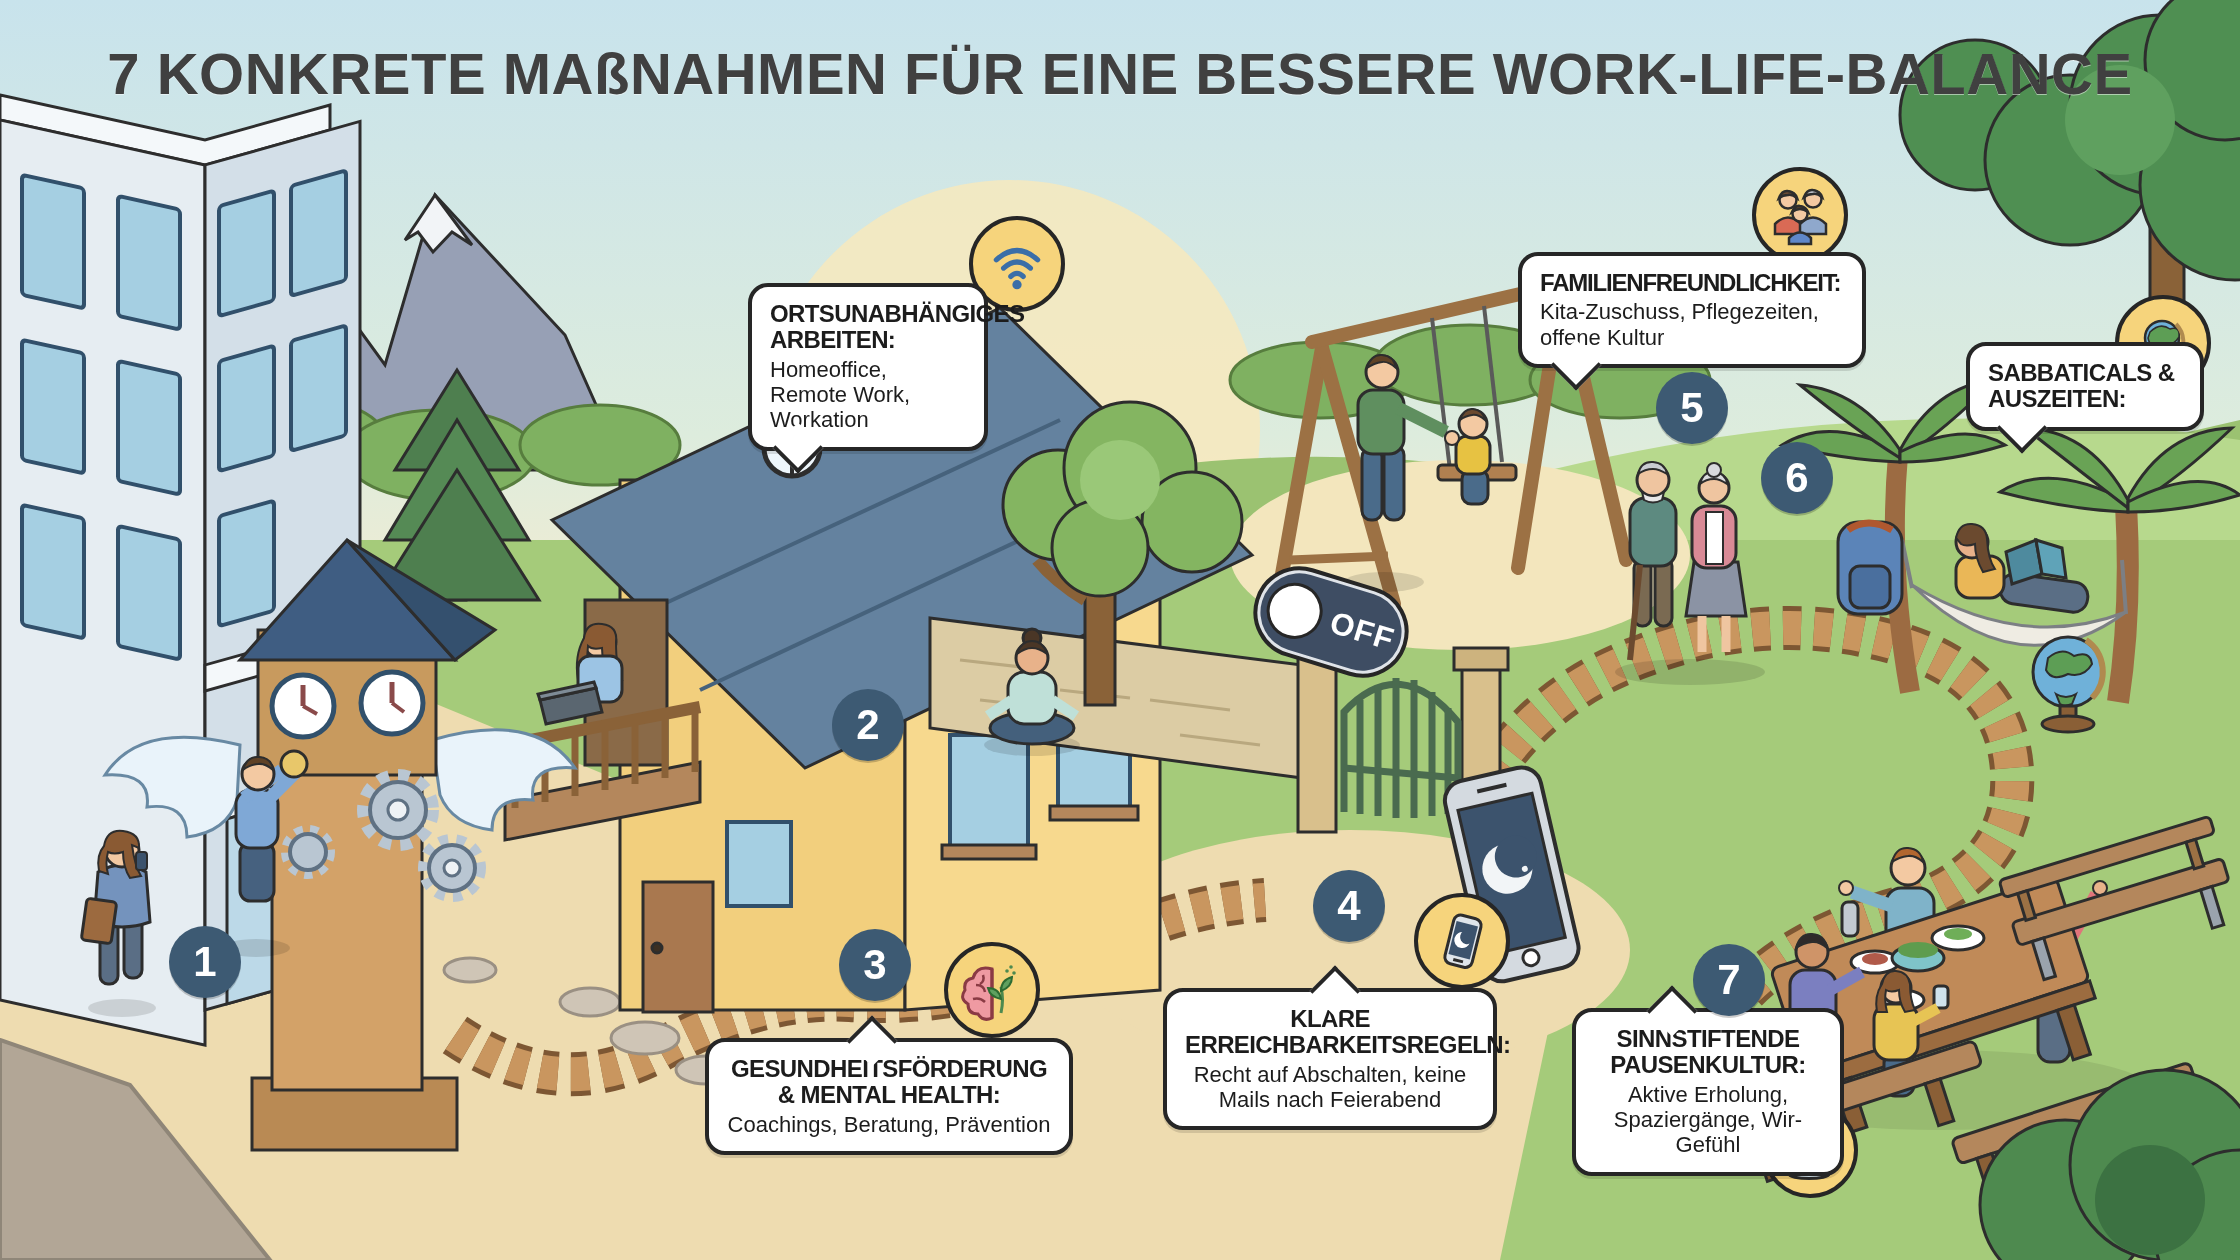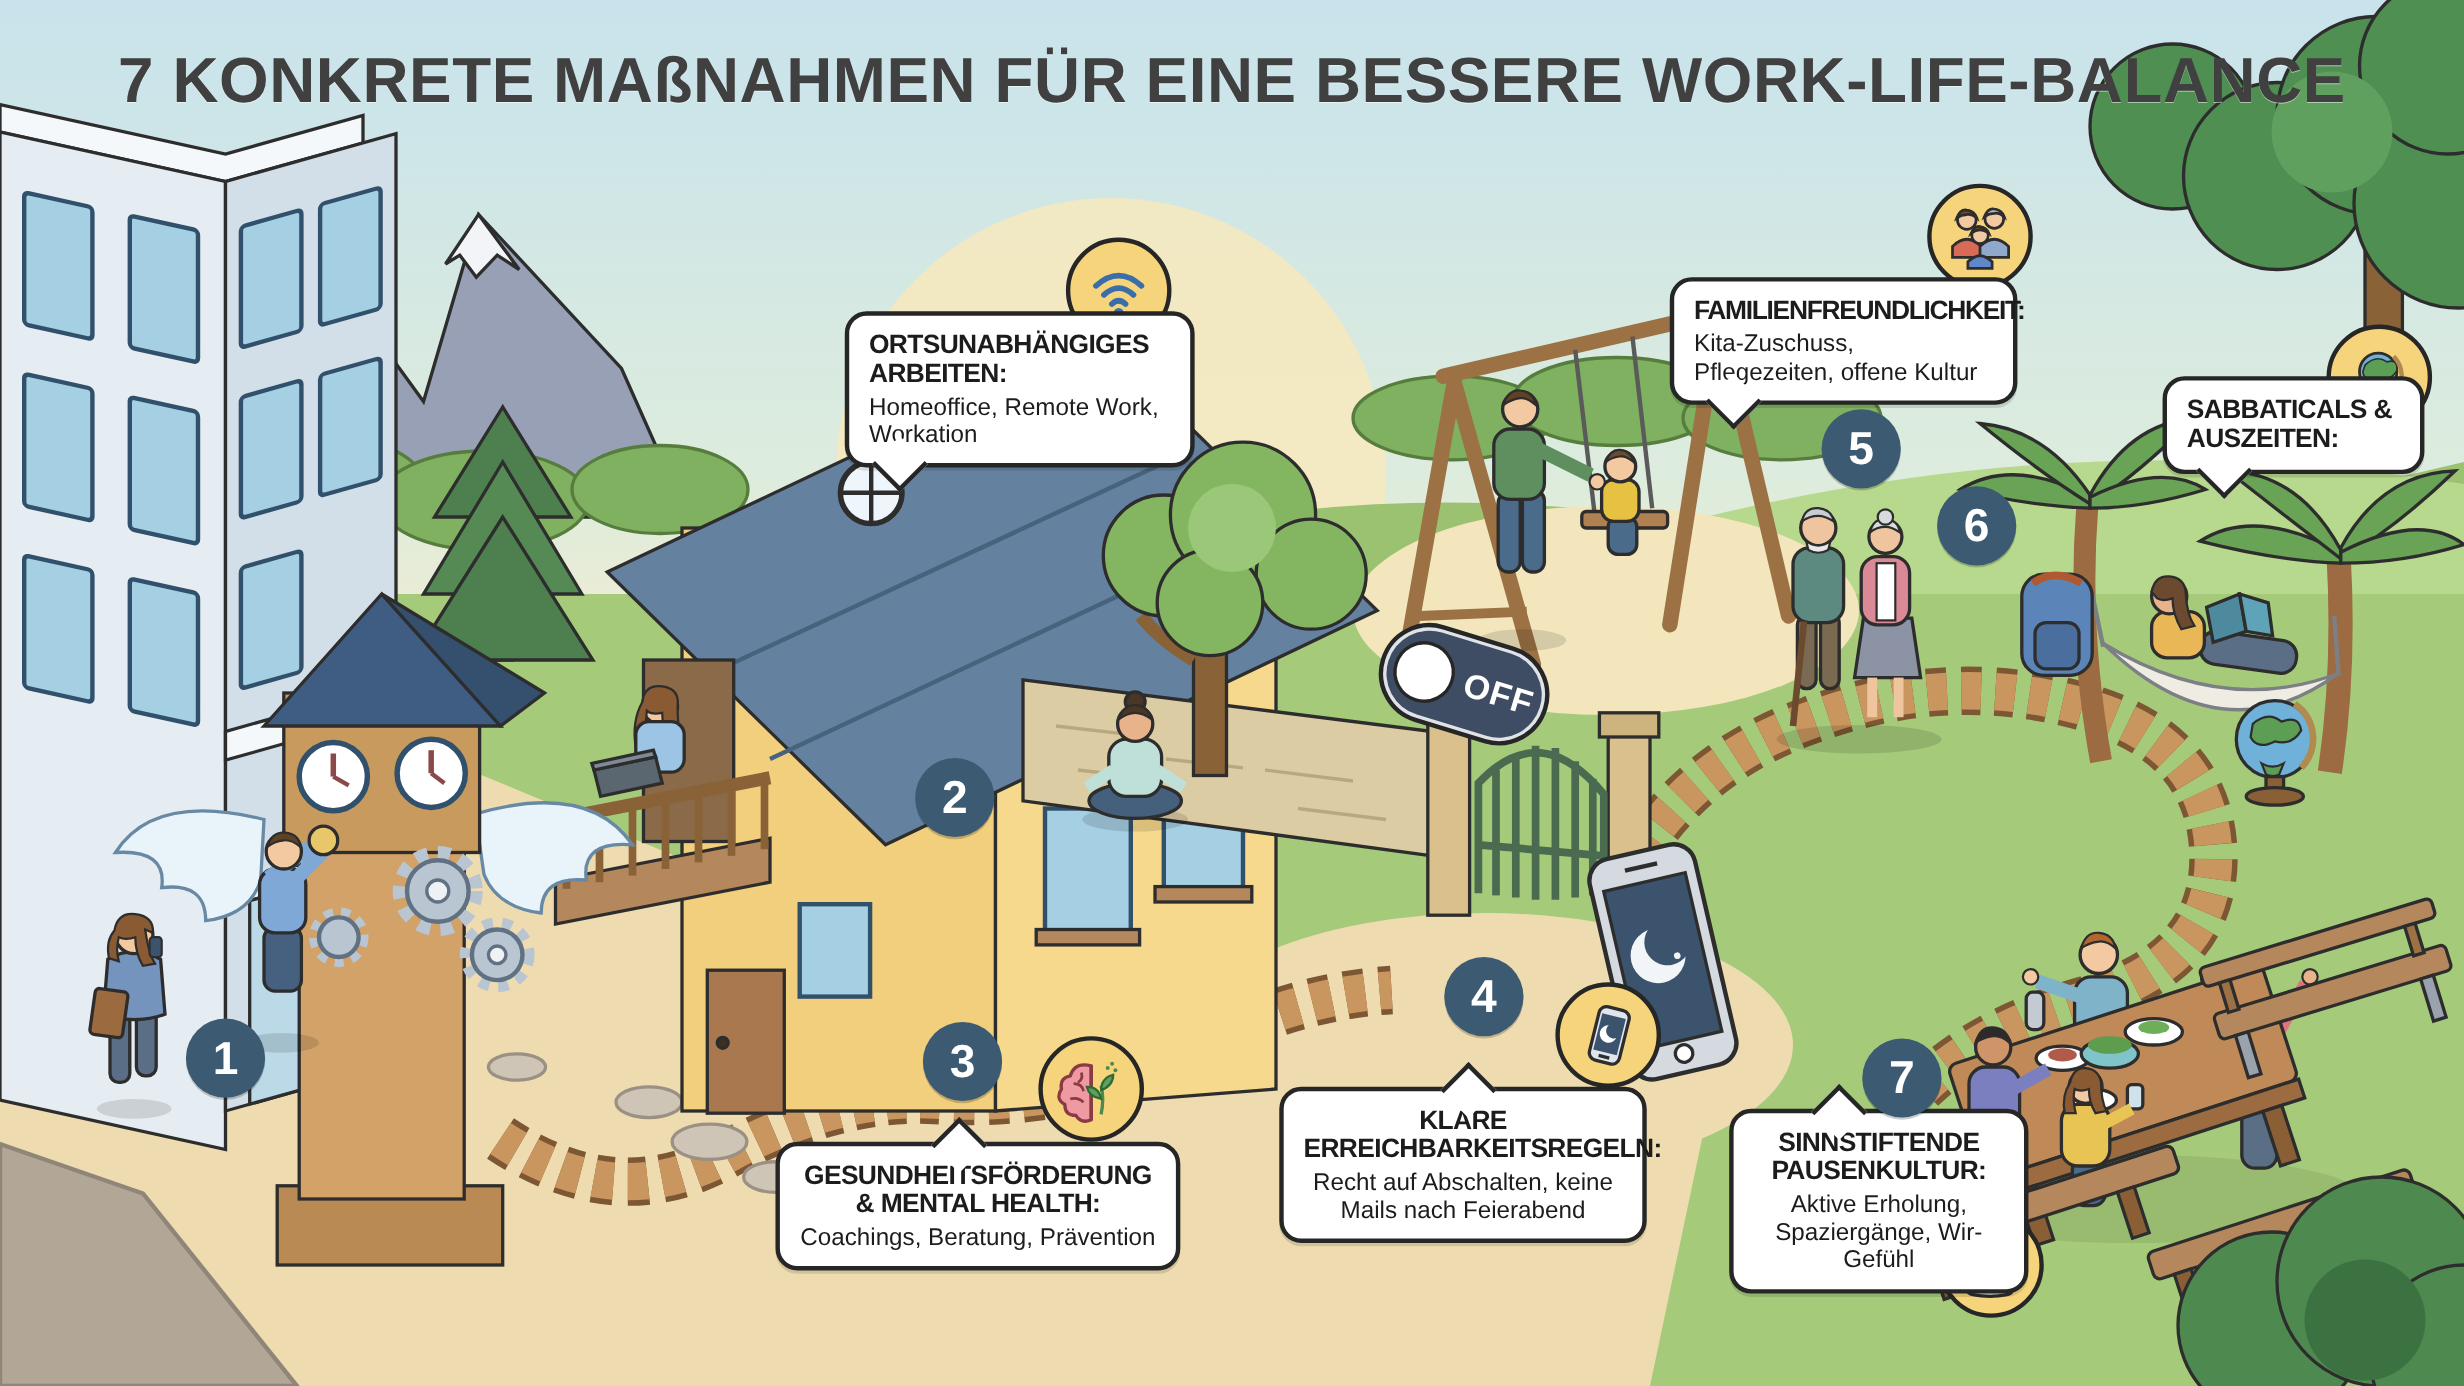--- a/index.html
+++ b/index.html
@@ -483,42 +483,42 @@
   <div class="co-icon" style="left:221px;top:-67px;">
     <svg width="62" height="62" viewBox="0 0 60 60">
           <g fill="none" stroke="#3a6ea8" stroke-width="5" stroke-linecap="round">
             <path d="M10 26 Q30 8 50 26"></path>
             <path d="M17 34 Q30 22 43 34"></path>
             <path d="M24 42 Q30 36 36 42"></path>
           </g>
           <circle cx="30" cy="50" r="4.5" fill="#3a6ea8"></circle>
         </svg>
   </div>
-  <div class="co-box" style="width:318px;margin-left:20px;">
+  <div class="co-box" style="width:240px;">
     <div class="co-head">ORTSUNABHÄNGIGES ARBEITEN:</div>
     <div class="co-body">Homeoffice, Remote Work, Workation</div>
     <span class="tail tail-bottom" style="left:28px;"></span>
   </div>
 </div>
 
 <div class="callout" style="left:1518px;top:252px;width:316px;">
   <div class="co-icon" style="left:234px;top:-85px;">
     <svg width="62" height="62" viewBox="0 0 62 62" stroke="#2d2d2d" stroke-width="2.5">
       <circle cx="19" cy="16" r="8.5" fill="#f3c9a2"></circle>
           <path d="M10 14 q3 -8 9 -7 q7 1 9 7 q-5 -4 -9 -3 q-5 0 -9 3 Z" fill="#6b4a33"></path>
       <path d="M6 40 q13 -13 26 0 l0 10 h-26 Z" fill="#d96a55"></path>
       <circle cx="44" cy="15" r="8.5" fill="#f3c9a2"></circle>
           <path d="M35 13 q3 -8 9 -7 q7 1 9 7 q-5 -4 -9 -3 q-5 0 -9 3 Z" fill="#b9bcc4"></path>
       <path d="M31 40 q13 -13 26 0 l0 10 h-26 Z" fill="#8fa8cc"></path>
       <circle cx="31" cy="30" r="7.5" fill="#f3c9a2"></circle>
           <path d="M23 28 q3 -7 8 -6 q6 1 8 6 q-4 -3 -8 -3 q-4 0 -8 3 Z" fill="#5f4226"></path>
       <path d="M20 54 q11 -11 22 0 l0 6 h-22 Z" fill="#5f87c9"></path>
     </svg>
   </div>
-  <div class="co-box" style="width:316px;">
+  <div class="co-box" style="width:348px;">
     <div class="co-head" style="white-space:nowrap;letter-spacing:-1.2px;">FAMILIENFREUNDLICHKEIT:</div>
     <div class="co-body">Kita-Zuschuss, Pflegezeiten, offene Kultur</div>
     <span class="tail tail-bottom" style="left:36px;"></span>
   </div>
 </div>
 
 <div class="callout" style="left:1966px;top:342px;width:238px;">
   <div class="co-icon" style="left:149px;top:-47px;">
     <svg width="62" height="62" viewBox="0 0 62 62" stroke="#2d2d2d" stroke-width="2.5">
       <circle cx="30" cy="26" r="17" fill="#6fb1d9"></circle>

